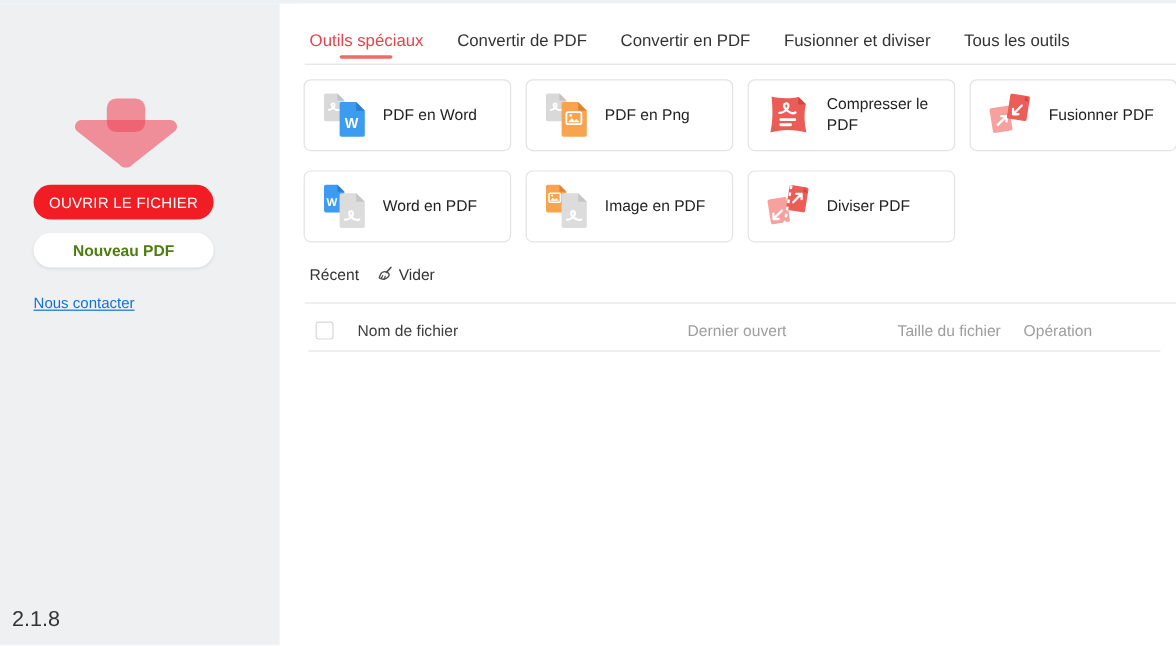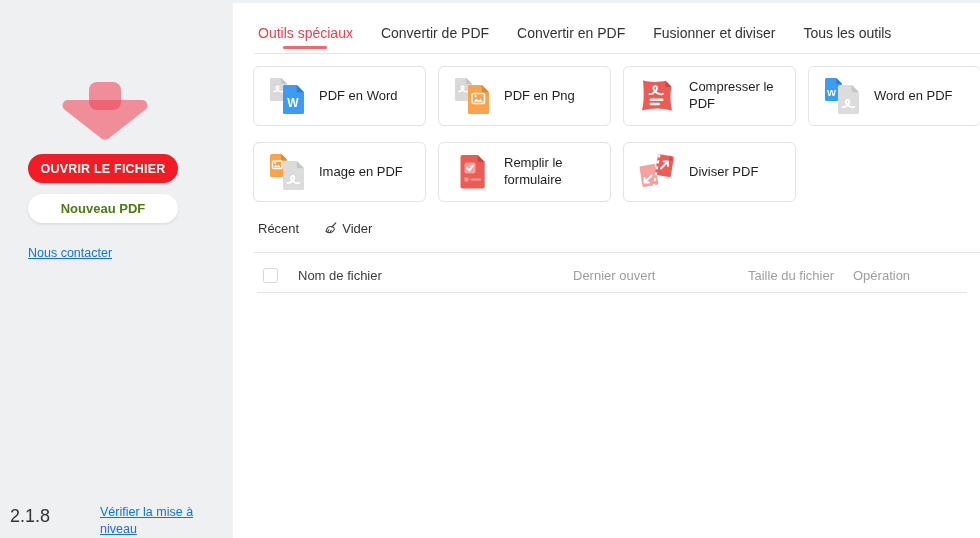--- a/index.html
+++ b/index.html
@@ -12,21 +12,21 @@
   .top-strip{position:absolute;top:0;left:0;width:980px;height:3px;background:#edf1f4;}
 
   
   .sidebar{position:absolute;top:3px;left:0;width:233px;height:535px;background:#eef0f1;}
   .dl-icon{position:absolute;left:55px;top:75px;width:100px;height:64px;}
   .btn{
     position:absolute;left:28px;width:150px;height:29px;border:none;border-radius:14.5px;
     font-family:"Liberation Sans",sans-serif;display:flex;align-items:center;justify-content:center;
     cursor:pointer;padding:0;
   }
-  .btn-open{top:151px;background:#f11c24;color:#fff;font-size:12.5px;font-weight:700;letter-spacing:.2px;}
+  .btn-open{top:151px;background:#f11c24;color:#fff;font-size:12.5px;font-weight:400;letter-spacing:.2px;}
   .btn-new{top:191px;background:#fff;color:#4d7c0f;font-size:13px;box-shadow:0 1px 3px rgba(0,0,0,.10);font-weight:bold;}
   .contact{position:absolute;left:28px;top:243px;width:150px;text-align:left;font-size:12.5px;}
   .link{color:#1273d4;text-decoration:underline;cursor:pointer;}
   .version{position:absolute;left:10px;top:503px;font-size:18px;color:#333;}
   .upgrade{position:absolute;left:100px;top:501px;width:98px;font-size:12.5px;line-height:16.5px;}
 
   
   .main{position:absolute;top:3px;left:250px;width:747px;height:535px;background:#fff;}
   .tabs{position:absolute;left:8px;top:22px;display:flex;gap:28px;align-items:center;}
   .tab{position:relative;font-size:14px;color:#333;cursor:pointer;white-space:nowrap;padding-bottom:2px;}
@@ -44,21 +44,21 @@
     position:absolute;left:3px;top:63px;width:728px;
     display:grid;grid-template-columns:repeat(4,1fr);gap:16px 12px;
   }
   .card{
     height:60px;background:#fff;border:1px solid #e3e3e7;border-radius:6px;
     display:flex;align-items:center;gap:12px;padding:0 8px 0 13px;cursor:pointer;
   }
   .tool-icon{width:40px;height:40px;flex:0 0 40px;}
   .card-label{font-size:13px;color:#1f1f1f;line-height:1.3;}
 
-  .recent-row{position:absolute;left:8px;top:218px;display:flex;align-items:center;gap:24px;}
+  .recent-row{position:absolute;left:8px;top:218px;display:flex;align-items:center;gap:14px;}
   .recent-title{font-size:13px;color:#333;}
   .clear-btn{display:flex;align-items:center;gap:4px;cursor:pointer;}
   .clear-label{font-size:13px;color:#333;}
 
   .thead{position:absolute;left:0;top:258px;width:747px;height:30px;}
   .chk{
     position:absolute;left:13px;top:7px;width:15px;height:15px;background:#fff;
     border:1.5px solid #d8d8d8;border-radius:2.5px;cursor:pointer;
   }
   .th{position:absolute;top:7px;font-size:13px;white-space:nowrap;}
@@ -80,23 +80,20 @@
     </svg>
 
     <button class="btn btn-open">OUVRIR LE FICHIER</button>
     <button class="btn btn-new">Nouveau PDF</button>
 
     <div class="contact">
       <span class="link">Nous contacter</span>
     </div>
 
     <div class="version">2.1.8</div>
-    <div class="upgrade">
-      <span class="link">Vérifier la mise à niveau</span>
-    </div>
   </div>
 
   <div class="main">
 
     <div class="tabs">
       <div class="tab active"><span>Outils spéciaux</span><span class="tab-underline"></span></div>
       <div class="tab">Convertir de PDF</div>
       <div class="tab">Convertir en PDF</div>
       <div class="tab">Fusionner et diviser</div>
       <div class="tab">Tous les outils</div>
@@ -135,20 +132,34 @@
         <svg class="tool-icon" viewBox="0 0 40 40">
           <path d="M6 4.5C11.5 6.3 23 6.3 28.5 4.8L34.5 10.8C32.8 18.5 33.2 26.5 35 34.5C25.5 31.7 14.5 31.7 5 34.5C6.8 26.5 7.2 18 6 4.5Z" fill="#ea5c55"></path>
           <path d="M28.5 4.8L34.5 10.8L28.2 11Z" fill="#d4453f"></path>
           <path d="M12.5 18c3 .7 8.3-3.8 7.4-6.6s-5-.8-2.9 2.5 6.6 5.5 8.9 3.9" fill="none" stroke="#fff" stroke-width="1.9" stroke-linecap="round"></path>
           <rect x="12.5" y="22.5" width="14" height="2.4" rx="1.2" fill="#fff"></rect>
           <rect x="12.5" y="26.8" width="10.5" height="2.4" rx="1.2" fill="#fff"></rect>
         </svg>
         <div class="card-label">Compresser le PDF</div>
       </div>
 
+      <div class="card">
+        <svg class="tool-icon" viewBox="0 0 40 40">
+          <g transform="rotate(-9 12 24)">
+              <rect x="4" y="13" width="16.5" height="21" rx="1.5" fill="#f6a19e"></rect>
+            </g>
+          <path d="M9.5 28.1L16.8 20.8M16.8 20.8h-4.5M16.8 20.8v4.5" fill="none" stroke="#fff" stroke-width="1.9" stroke-linecap="round"></path>
+          <g transform="rotate(9 27 13)">
+              <rect x="18.5" y="3" width="16.5" height="21" rx="1.5" fill="#eb5d56"></rect>
+              <path d="M31 3l4 4.2-4 .2z" fill="#d4453f"></path>
+            </g>
+          <path d="M29.5 11.9L22.2 19.2M22.2 19.2h4.5M22.2 19.2v-4.5" fill="none" stroke="#fff" stroke-width="1.9" stroke-linecap="round"></path>
+        </svg>
+        <div class="card-label">Fusionner PDF</div>
+      </div>
 
       <div class="card">
         <svg class="tool-icon" viewBox="0 0 40 40">
           <path d="M3 3.5a1.5 1.5 0 0 1 1.5-1.5h9.7l5.8 5.8v15.7a1.5 1.5 0 0 1-1.5 1.5h-14A1.5 1.5 0 0 1 3 23.5z" fill="#3d9bf0"></path>
           <path d="M14.2 2l5.8 5.8h-5.8z" fill="#2b7fd0"></path>
           <text x="9.5" y="19.5" text-anchor="middle" font-size="9.5" font-weight="bold" fill="#fff" font-family="Liberation Sans,sans-serif">W</text>
           <path d="M16 10.5a1.5 1.5 0 0 1 1.5-1.5h12.3l7.2 7.2v20.3a1.5 1.5 0 0 1-1.5 1.5h-18a1.5 1.5 0 0 1-1.5-1.5z" fill="#dcdcdc"></path>
           <path d="M29.8 9l7.2 7.2h-7.2z" fill="#c6c6c6"></path>
           <path d="M20.5 31c2.6.7 7.4-3.4 6.6-5.9s-4.6-.7-2.6 2.3 6 4.9 7.9 3.4" fill="none" stroke="#fff" stroke-width="1.8" stroke-linecap="round"></path>
         </svg>
@@ -162,31 +173,20 @@
           <rect x="5.5" y="9" width="9.5" height="7.5" rx="1" fill="none" stroke="#fff" stroke-width="1.3"></rect>
           <path d="M6.5 15.2l2.2-2.5 1.6 1.8 1.3-1.4 2 2.1z" fill="#fff"></path>
           <circle cx="8.1" cy="11" r=".9" fill="#fff"></circle>
           <path d="M16 10.5a1.5 1.5 0 0 1 1.5-1.5h12.3l7.2 7.2v20.3a1.5 1.5 0 0 1-1.5 1.5h-18a1.5 1.5 0 0 1-1.5-1.5z" fill="#dcdcdc"></path>
           <path d="M29.8 9l7.2 7.2h-7.2z" fill="#c6c6c6"></path>
           <path d="M20.5 31c2.6.7 7.4-3.4 6.6-5.9s-4.6-.7-2.6 2.3 6 4.9 7.9 3.4" fill="none" stroke="#fff" stroke-width="1.8" stroke-linecap="round"></path>
         </svg>
         <div class="card-label">Image en PDF</div>
       </div>
 
-      <div class="card">
-        <svg class="tool-icon" viewBox="0 0 40 40">
-          <path d="M8.5 5a2 2 0 0 1 2-2h15.2l7 7v24.5a2 2 0 0 1-2 2H10.5a2 2 0 0 1-2-2z" fill="#ea5c55"></path>
-          <path d="M25.7 3l7 7h-7z" fill="#d4453f"></path>
-          <rect x="12.5" y="10.5" width="11" height="11" rx="2" fill="#f6a19b"></rect>
-          <path d="M15 16l2.2 2.3 3.8-4.6" fill="none" stroke="#fff" stroke-width="2" stroke-linecap="round" stroke-linejoin="round"></path>
-          <rect x="12.5" y="25.5" width="4" height="4" rx=".8" fill="#f6a19b"></rect>
-          <rect x="18.5" y="26.6" width="10.5" height="1.8" rx=".9" fill="#f6a19b"></rect>
-        </svg>
-        <div class="card-label">Remplir le formulaire</div>
-      </div>
 
       <div class="card">
         <svg class="tool-icon" viewBox="0 0 40 40">
           <g transform="rotate(-9 12 24)">
               <rect x="4" y="13" width="16" height="21" rx="1.5" fill="#f6a19e"></rect>
             </g>
           <path d="M14.5 23.5L7.5 30.5M7.5 30.5h4.5M7.5 30.5v-4.5" fill="none" stroke="#fff" stroke-width="1.9" stroke-linecap="round"></path>
           <g transform="rotate(9 27 13)">
               <rect x="19.5" y="3" width="16" height="21" rx="1.5" fill="#eb5d56"></rect>
               <path d="M31.5 3l4 4.2-4 .2z" fill="#d4453f"></path>

